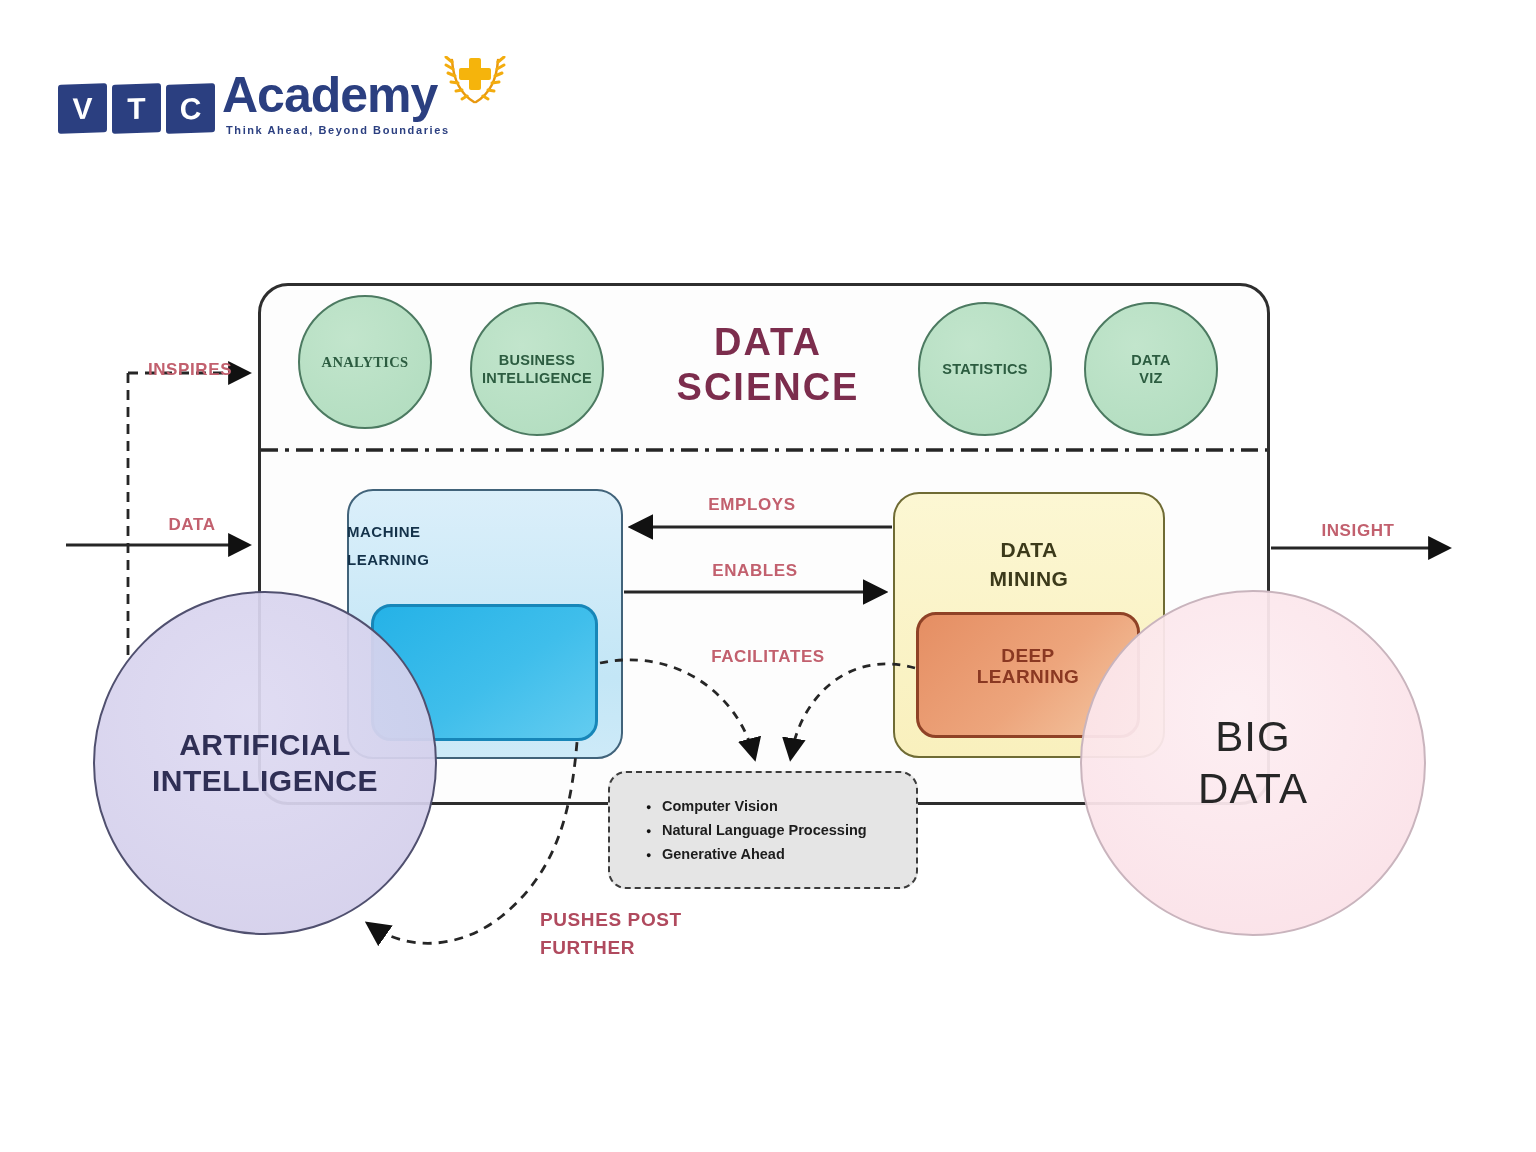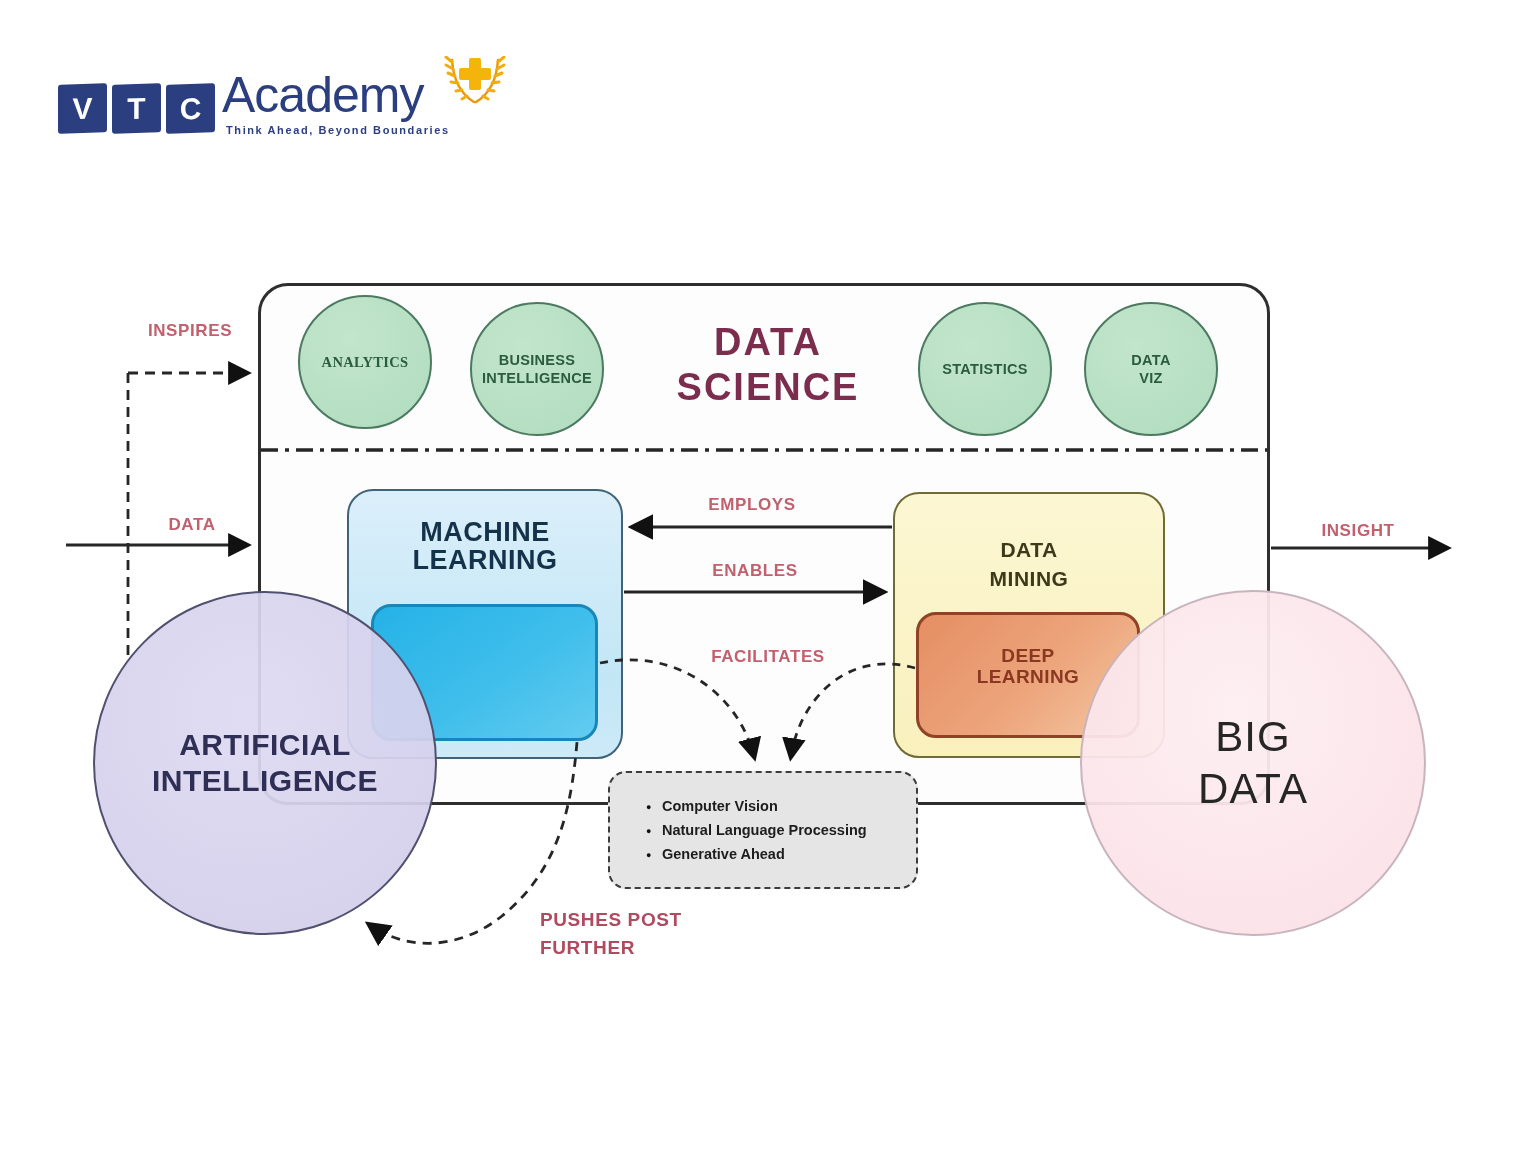--- a/index.html
+++ b/index.html
@@ -10,21 +10,21 @@
   .abs{position:absolute;}
   .preline{white-space:pre-line;}
 
   
   #logo{left:58px;top:60px;width:460px;height:90px;}
   .logo-sq{
     position:absolute;top:24px;width:49px;height:49px;background:#2b3f80;border-radius:3px;
     color:#ffffff;font-weight:bold;font-size:30px;display:flex;align-items:center;justify-content:center;
     transform:rotate(-2deg) skewX(-2deg);
   }
-  #logo-academy{position:absolute;left:164px;top:6px;font-size:50px;font-weight:normal;color:#2b3f80;letter-spacing:-1px;}
+  #logo-academy{position:absolute;left:164px;top:6px;font-size:50px;font-weight:bold;color:#2b3f80;letter-spacing:-1px;}
   #logo-tagline{position:absolute;left:168px;top:64px;font-size:11px;font-weight:bold;color:#2b3f80;letter-spacing:1.6px;}
 
   
   #ds-container{
     left:258px;top:283px;width:1012px;height:522px;
     border:3px solid #2e2e2e;border-radius:30px;background:#fdfdfd;box-sizing:border-box;z-index:1;
   }
   #ds-title{
     left:668px;top:320px;width:200px;z-index:3;text-align:center;
     font-size:38px;line-height:45px;font-weight:bold;color:#7c2d4d;letter-spacing:2px;
@@ -42,22 +42,22 @@
   #c-stats{left:918px;top:302px;}
   #c-dataviz{left:1084px;top:302px;}
 
   
   .node{box-sizing:border-box;z-index:3;display:block;}
   #ml-box{
     left:347px;top:489px;width:276px;height:270px;border-radius:26px;
     background:linear-gradient(180deg,#dbeffa 0%,#c3e6f6 70%,#cdeaf8 100%);
     border:2px solid #41637a;
   }
-  #ml-label{left:347px;top:518px;width:276px;text-align:center;z-index:3;
-    font-size:27px;line-height:28px;font-weight:bold;color:#14324a;letter-spacing:.5px;}
+  #ml-label{left:347px;top:518px;width:276px;z-index:3;
+    font-size:15px;line-height:28px;font-weight:bold;color:#14324a;letter-spacing:.5px;}
   #dnn-box{
     left:371px;top:604px;width:227px;height:137px;border-radius:20px;
     background:linear-gradient(145deg,#25b2e7 0%,#3fbeeb 55%,#63ccf0 100%);
     border:3px solid #1786b8;
   }
   #dnn-label{left:371px;top:645px;width:227px;text-align:center;z-index:3;
     font-size:20px;line-height:27px;font-weight:bold;color:#0d3a58;letter-spacing:.4px;}
   #dm-box{
     left:893px;top:492px;width:272px;height:266px;border-radius:26px;
     background:linear-gradient(180deg,#fcf7d3 0%,#f9f0bd 100%);
@@ -98,21 +98,21 @@
     background:radial-gradient(circle at 45% 35%, rgba(253,238,242,.94), rgba(250,222,229,.94));
     border:2px solid #c9b4bd;
     display:flex;align-items:center;justify-content:center;text-align:center;
     font-size:42px;line-height:52px;font-weight:normal;color:#262626;letter-spacing:1px;
   }
 
   
   .edge-label{
     z-index:5;text-align:center;font-size:17px;font-weight:bold;color:#c2606e;letter-spacing:.6px;
   }
-  #lbl-inspires{left:126px;top:321px;width:128px;}
+  #lbl-inspires{left:126px;top:360px;width:128px;}
   #lbl-data{left:130px;top:515px;width:124px;}
   #lbl-employs{left:672px;top:495px;width:160px;}
   #lbl-enables{left:675px;top:561px;width:160px;}
   #lbl-facilitates{left:668px;top:647px;width:200px;}
   #lbl-insight{left:1288px;top:521px;width:140px;}
   #lbl-pushes{left:540px;top:906px;width:200px;text-align:left;font-size:19px;line-height:28px;color:#b04a5e;z-index:5;}
 
   
   #svg-arrows{left:0;top:0;z-index:5;pointer-events:none;}
   #svg-top{left:0;top:0;z-index:7;pointer-events:none;}

